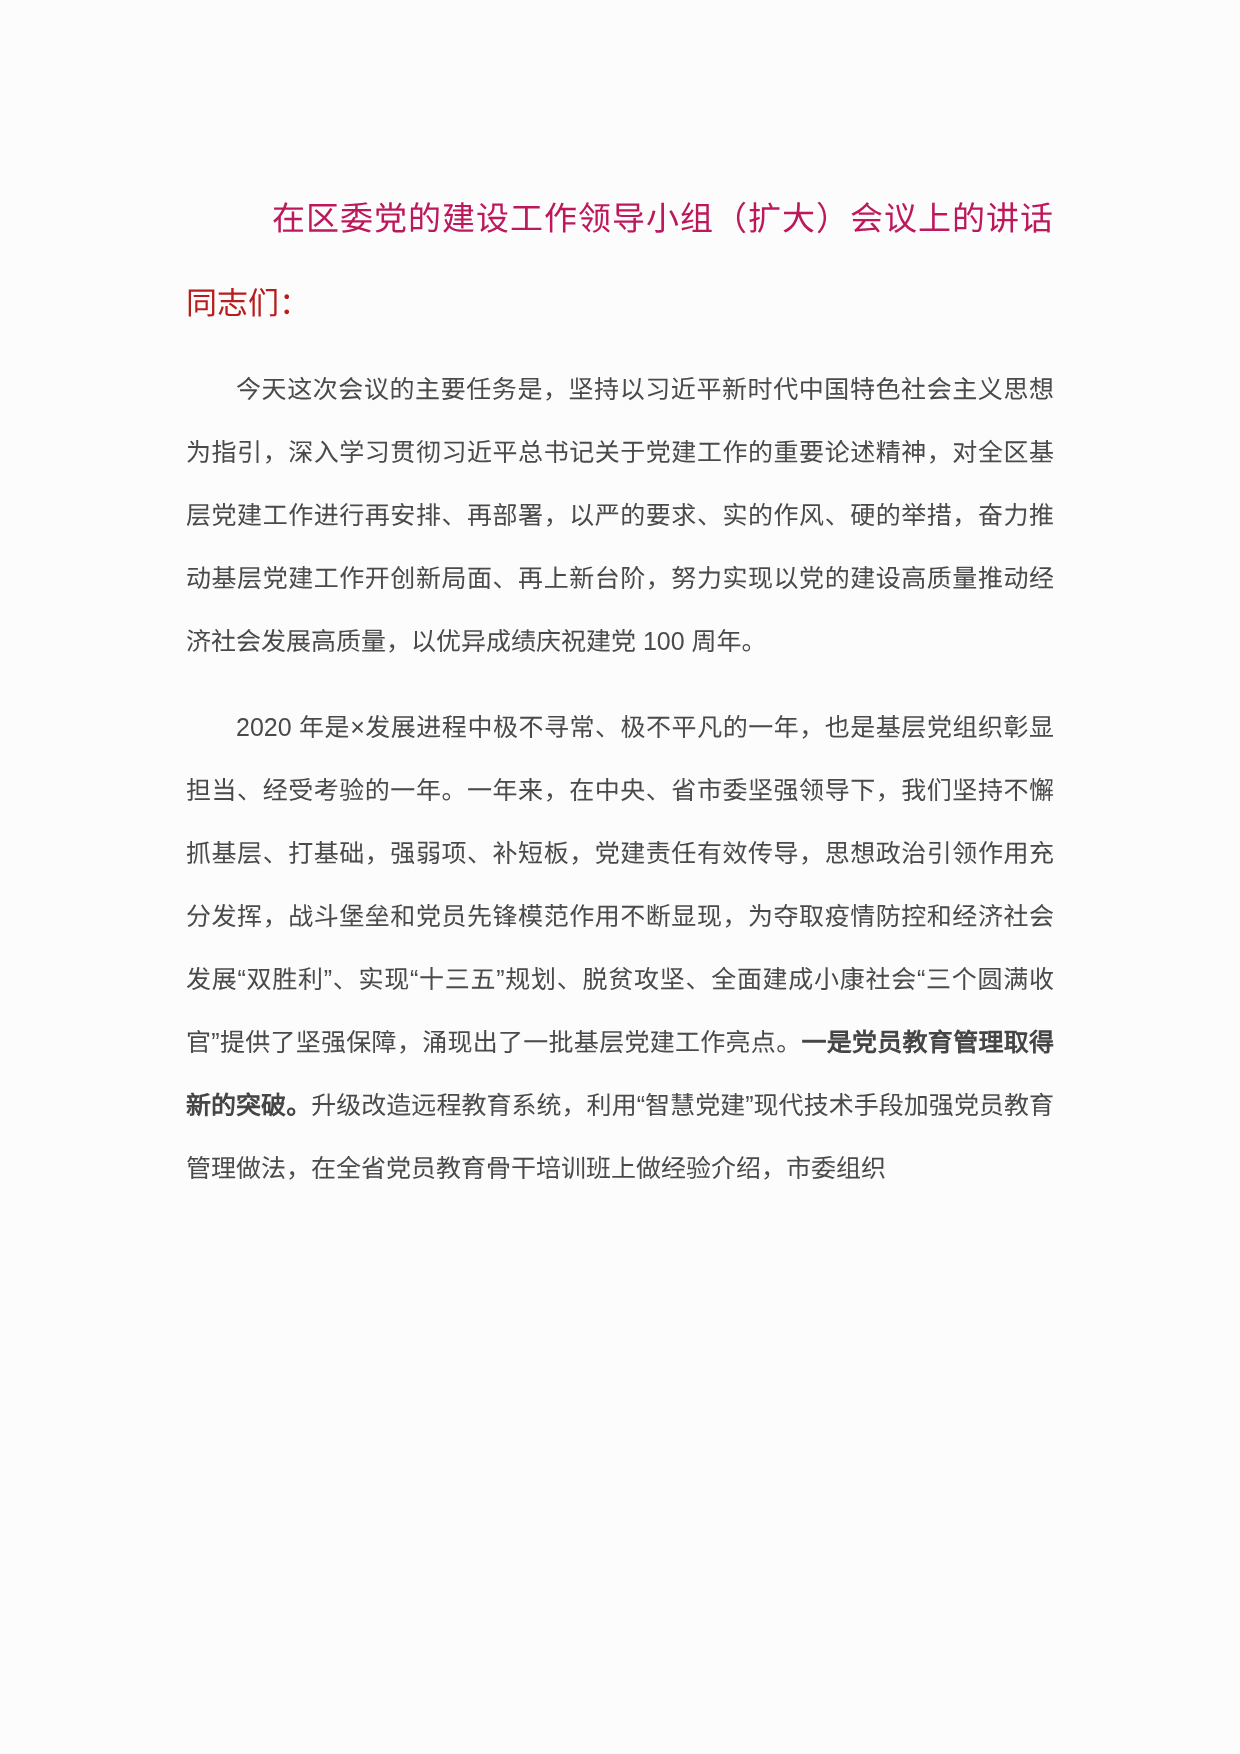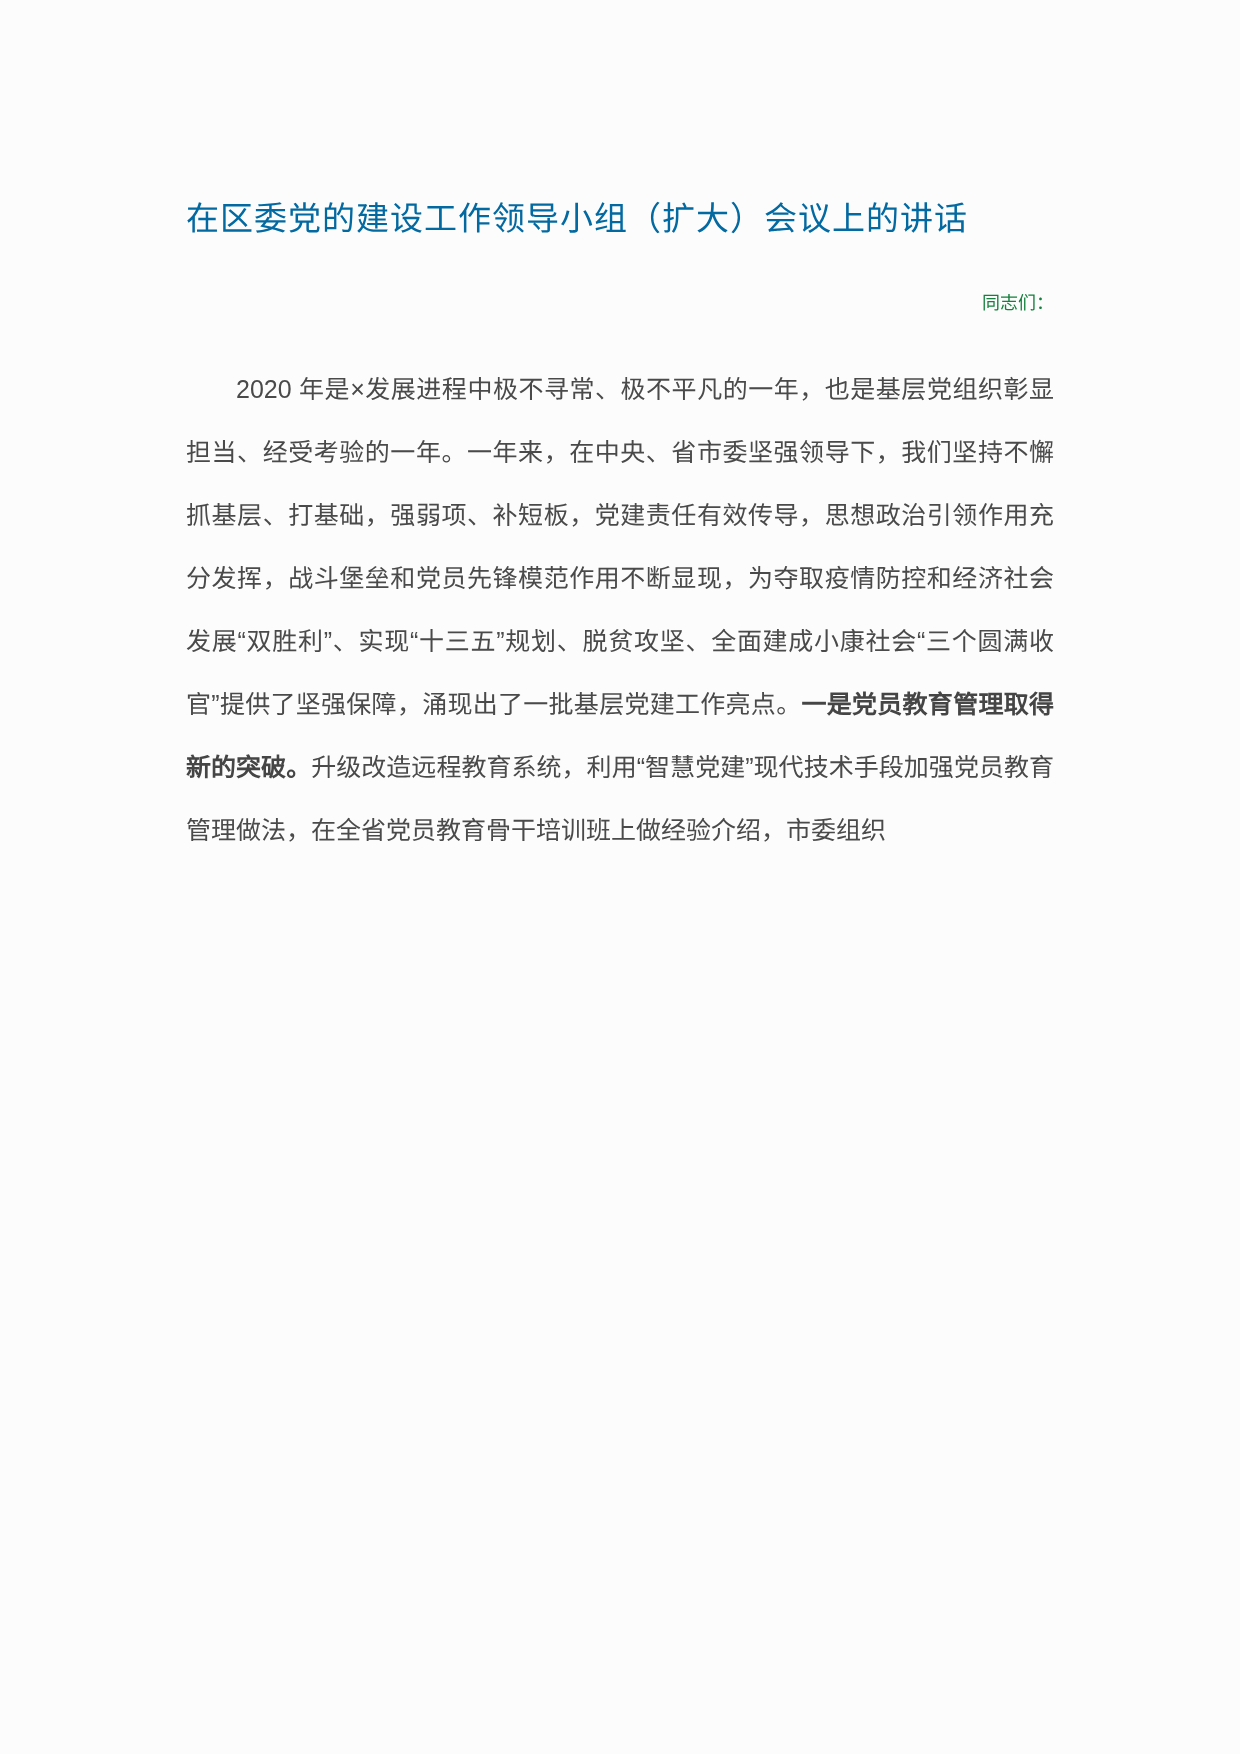--- a/index.html
+++ b/index.html
@@ -18,30 +18,29 @@
     box-sizing: border-box;
     width: 1240px;
     height: 1754px;
     padding: 196px 186px 0 186px;
   }
   .doc-title {
     margin: 0;
     font-size: 33px;
     line-height: 46px;
     font-weight: 400;
-    text-align: left;
-    color: #0369a1;
+    text-align: right;
+    color: #be185d;
     letter-spacing: 1px;
   }
   .salutation {
     margin: 30px 0 0 0;
-    font-size: 18px;
+    font-size: 31px;
     line-height: 63px;
-    color: #15803d;
-    text-align: right;
+    color: #b91c1c;
   }
   .body-paragraphs p.para {
     margin: 23px 0 0 0;
     font-size: 25px;
     line-height: 63px;
     text-align: justify;
     text-indent: 2em;
     color: #4a4a4a;
   }
   .body-paragraphs p.para span.run {
@@ -54,15 +53,16 @@
 </style>
 </head>
 <body>
 
 <div class="doc">
   <h1 class="doc-title">在区委党的建设工作领导小组（扩大）会议上的讲话</h1>
 
   <p class="salutation">同志们：</p>
 
   <div class="body-paragraphs">
+      <p class="para"><span class="run">今天这次会议的主要任务是，坚持以习近平新时代中国特色社会主义思想为指引，深入学习贯彻习近平总书记关于党建工作的重要论述精神，对全区基层党建工作进行再安排、再部署，以严的要求、实的作风、硬的举措，奋力推动基层党建工作开创新局面、再上新台阶，努力实现以党的建设高质量推动经济社会发展高质量，以优异成绩庆祝建党 100 周年。</span></p>
       <p class="para"><span class="run">2020 年是×发展进程中极不寻常、极不平凡的一年，也是基层党组织彰显担当、经受考验的一年。一年来，在中央、省市委坚强领导下，我们坚持不懈抓基层、打基础，强弱项、补短板，党建责任有效传导，思想政治引领作用充分发挥，战斗堡垒和党员先锋模范作用不断显现，为夺取疫情防控和经济社会发展“双胜利”、实现“十三五”规划、脱贫攻坚、全面建成小康社会“三个圆满收官”提供了坚强保障，涌现出了一批基层党建工作亮点。</span><span class="run bold">一是党员教育管理取得新的突破。</span><span class="run">升级改造远程教育系统，利用“智慧党建”现代技术手段加强党员教育管理做法，在全省党员教育骨干培训班上做经验介绍，市委组织</span></p>
     </div>
 </div>
 
 </body></html>

